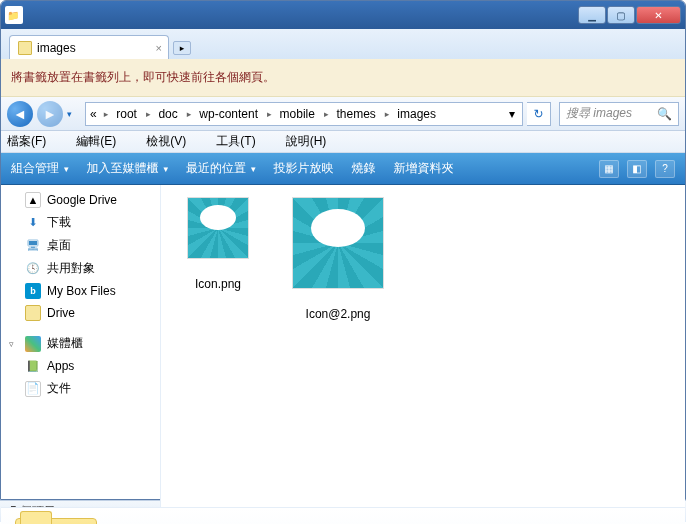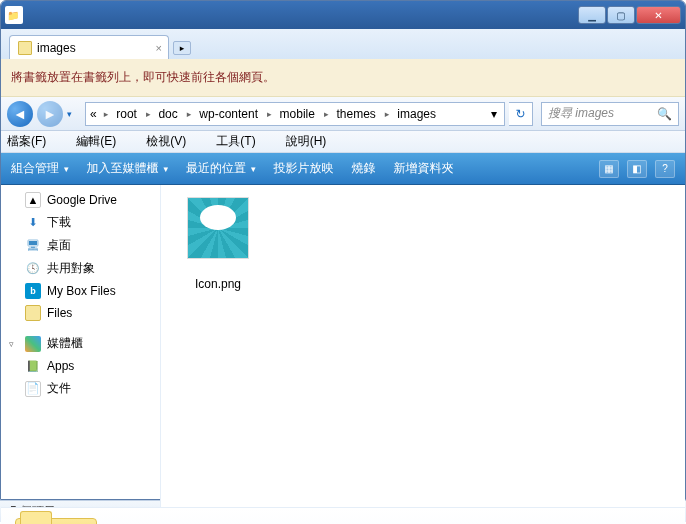--- a/index.html
+++ b/index.html
@@ -23,21 +23,21 @@
 
 .navbar { height: 34px; background: linear-gradient(#f6f9fd, #e2ecf8); border-bottom: 1px solid #c0d0e4; display: flex; align-items: center; padding: 0 6px; gap: 4px; }
 .navbtn { width: 26px; height: 26px; border-radius: 50%; background: radial-gradient(circle at 30% 30%, #6ab0f0, #1a6ac0); color: #fff; display: flex; align-items: center; justify-content: center; font-size: 14px; cursor: pointer; }
 .navbtn.fwd { opacity: 0.5; }
 .dd-arrow { width:14px; font-size:9px; color:#1a6ac0; cursor:pointer;}
 .breadcrumb { flex: 1; height: 24px; background: #fff; border: 1px solid #a0b8d8; display: flex; align-items: center; font-size: 12px; overflow:hidden;}
 .bc-seg { padding: 0 6px; height: 100%; display: flex; align-items: center; cursor: pointer; border-right: 1px solid transparent;}
 .bc-sep { font-size: 9px; color: #666; padding: 0 2px; }
 .bc-first { padding:0 4px;}
 .refresh-box { width:24px; height:24px; border:1px solid #a0b8d8; background:#fff; display:flex;align-items:center;justify-content:center; font-size:12px; color:#1a6ac0; cursor:pointer; border-left:none;}
-.search { width: 138px; height: 24px; background: #fff; border: 1px solid #a0b8d8; display: flex; align-items: center; padding: 0 6px; font-size: 12px; color: #888; font-style: italic; margin-left:4px;}
+.search { width: 120px; height: 24px; background: #fff; border: 1px solid #a0b8d8; display: flex; align-items: center; padding: 0 6px; font-size: 12px; color: #888; font-style: italic; margin-left:4px;}
 .search .mag { margin-left:auto; font-style:normal; color:#1a6ac0; cursor:pointer;}
 
 .menubar { height: 22px; background: linear-gradient(#f6f9fd, #e9f1fa); border-bottom: 1px solid #d0dceb; display: flex; align-items: center; padding: 0 6px; gap: 30px; font-size: 12px; }
 .menubar span { cursor: pointer; }
 
 .toolbar { height: 32px; background: linear-gradient(#4ea3e0, #2a7bc5); border-bottom: 1px solid #1c5a95; display: flex; align-items: center; padding: 0 10px; gap: 18px; font-size: 12px; color: #fff; }
 .toolbar .titem { cursor: pointer; display:flex; align-items:center; gap:3px;font-family:Liberation Serif, serif;}
 .toolbar .tdrop::after { content:"▾"; font-size:9px; margin-left:2px;}
 .toolbar .right { margin-left: auto; display: flex; gap: 8px; }
 .toolbar .ricon { width:20px; height:18px; background:rgba(255,255,255,0.15); border:1px solid rgba(255,255,255,0.3); border-radius:2px; cursor:pointer; display:flex;align-items:center;justify-content:center; font-size:10px;}
@@ -169,21 +169,21 @@
       <div class="side-item">
           <span class="icn recent">🕓</span>
           <span>共用對象</span>
         </div>
       <div class="side-item">
           <span class="icn box">b</span>
           <span>My Box Files</span>
         </div>
       <div class="side-item">
           <span class="icn copy"></span>
-          <span>Files</span>
+          <span>Drive</span>
         </div>
 
       <div class="side-group">
           <span class="tri">▿</span>
           <span class="icn lib"></span>
           <span>媒體櫃</span>
         </div>
       <div class="side-item">
           <span class="icn apps">📗</span>
           <span>Apps</span>
@@ -196,20 +196,28 @@
 
     <div class="main">
       <div class="file">
         <div class="thumb small">
             <div class="rays"></div>
             <div class="char2"></div>
             <div class="band">MINWT</div>
           </div>
         <div class="fname">Icon.png</div>
       </div>
+      <div class="file">
+        <div class="thumb large">
+            <div class="rays"></div>
+            <div class="char2"></div>
+            <div class="band">MINWT</div>
+          </div>
+        <div class="fname">Icon@2.png</div>
+      </div>
     </div>
   </div>
 
   <div class="preview">
     <div class="big-folder"></div>
 
   </div>
 
 </div>
 

